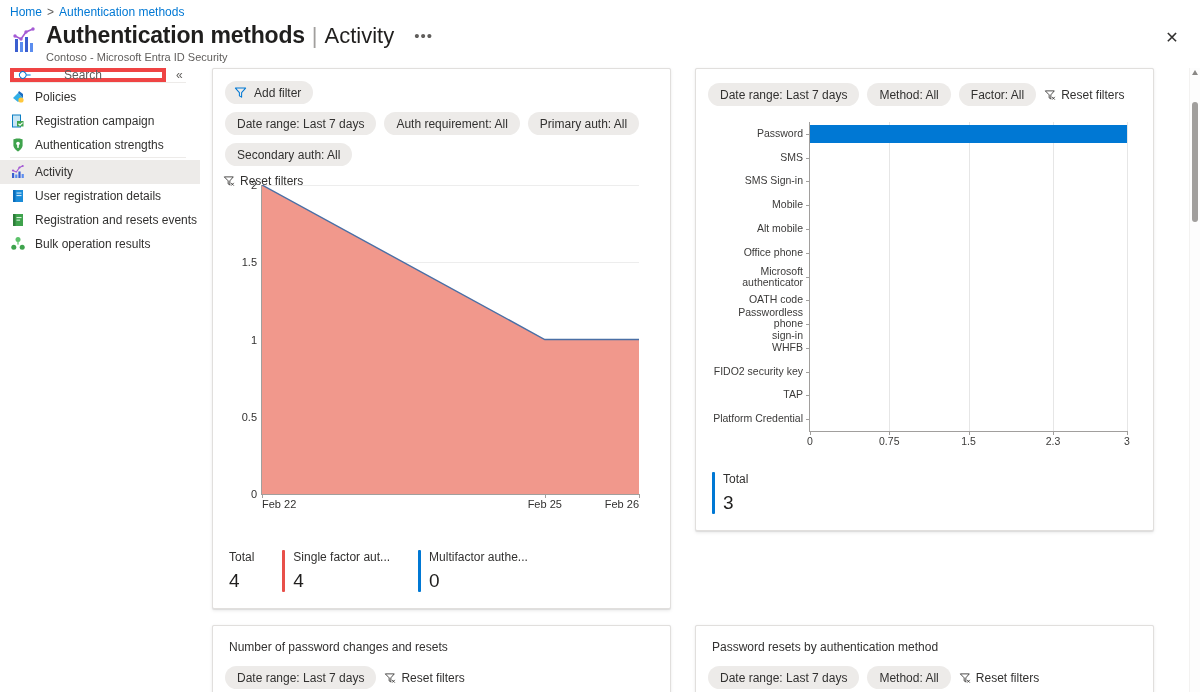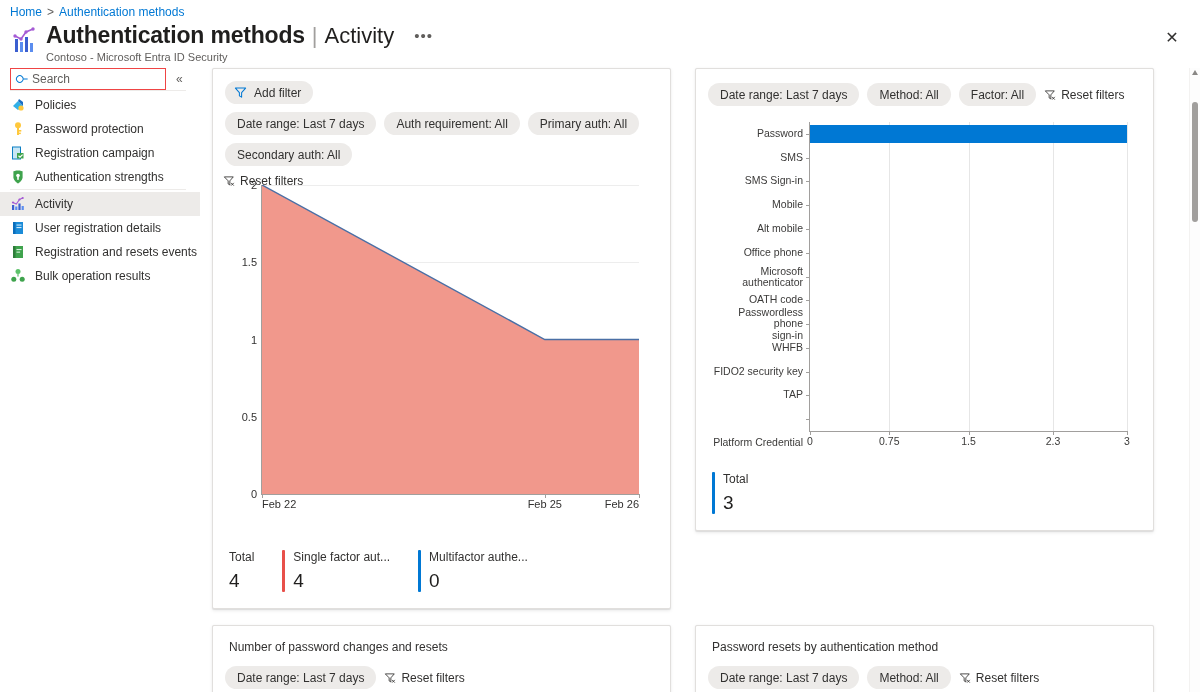--- a/index.html
+++ b/index.html
@@ -38,22 +38,22 @@
     position: absolute; right: 18px; top: 28px;
     width: 20px; height: 20px; cursor: pointer;
     color: #323130; font-size: 16px; line-height: 20px; text-align: center;
     font-weight: 300;
   }
 
   
   .leftnav { position: absolute; left: 0; top: 68px; width: 200px; height: 624px; }
   .search-row { display: flex; align-items: center; padding: 0 6px 0 10px; }
   .search-box {
-    position: relative; width: 156px; height: 22px;
-    border: 1px solid #ef4444; background: #fff; display: flex; align-items: center;
+    position: relative; width: 156px; height: 14px;
+    border: 4px solid #ef4444; background: #fff; display: flex; align-items: center; gap: 29px;
   }
   .search-icon {
     width: 14px; margin-left: 5px; color: #0078d4; font-size: 11px; flex: none;
     transform: rotate(-45deg); display: inline-block;
   }
   .search-box input {
     border: none; outline: none; font-size: 12px; font-family: "Liberation Sans", sans-serif;
     color: #323130; width: 120px; background: transparent; padding: 0 0 0 2px;
   }
   .search-box input::placeholder { color: #605e5c; }
@@ -212,31 +212,20 @@
 
     <div class="nav-item">
       <span class="nav-ico">
         <svg viewBox="0 0 16 16" width="16" height="16">
             <path d="M3 9 L8 4 L13 9 L8 13 Z" fill="#32b0e7"></path>
             <path d="M8 4 L13 9 L13 5 L9 2 Z" fill="#1b6fc4"></path>
             <circle cx="11" cy="11" r="2.6" fill="#ffc83d"></circle>
           </svg>
       </span>
       <span>Policies</span>
-    </div>
-    <div class="nav-item">
-      <span class="nav-ico">
-        <svg viewBox="0 0 16 16" width="16" height="16">
-            <circle cx="8" cy="4.3" r="3" fill="#ffc83d"></circle>
-            <rect x="7" y="6.6" width="2" height="7.4" fill="#ffc83d"></rect>
-            <rect x="9" y="9" width="2.3" height="1.6" fill="#ffc83d"></rect>
-            <rect x="9" y="11.6" width="1.8" height="1.5" fill="#ffc83d"></rect>
-          </svg>
-      </span>
-      <span>Password protection</span>
     </div>
     <div class="nav-item">
       <span class="nav-ico">
         <svg viewBox="0 0 16 16" width="16" height="16">
             <rect x="2.5" y="2" width="8" height="12" fill="#c8e6f5" stroke="#0b7ec4" stroke-width="1"></rect>
             <rect x="7" y="8" width="6.5" height="5.5" fill="#3fa34d"></rect>
             <path d="M8.5 10.8 L10 12.2 L12.6 9.6" stroke="#fff" stroke-width="1.2" fill="none"></path>
           </svg>
       </span>
       <span>Registration campaign</span>
@@ -427,21 +416,21 @@
             <div class="bc-ytick" style="top: 178.269px;"></div>
             <div class="bc-catlab" style="top: 202.038px;">Passwordless phone
 sign-in</div>
             <div class="bc-ytick" style="top: 202.038px;"></div>
             <div class="bc-catlab" style="top: 225.808px;">WHFB</div>
             <div class="bc-ytick" style="top: 225.808px;"></div>
             <div class="bc-catlab" style="top: 249.577px;">FIDO2 security key</div>
             <div class="bc-ytick" style="top: 249.577px;"></div>
             <div class="bc-catlab" style="top: 273.346px;">TAP</div>
             <div class="bc-ytick" style="top: 273.346px;"></div>
-            <div class="bc-catlab" style="top: 297.115px; margin-top: 24px;">Platform Credential</div>
+            <div class="bc-catlab" style="top: 297.115px;">Platform Credential</div>
             <div class="bc-ytick" style="top: 297.115px;"></div>
             <div class="bc-xtick" style="left: 0px;"></div>
             <div class="bc-xlab" style="left: 0px;">0</div>
             <div class="bc-xtick" style="left: 79.25px;"></div>
             <div class="bc-xlab" style="left: 79.25px;">0.75</div>
             <div class="bc-xtick" style="left: 158.5px;"></div>
             <div class="bc-xlab" style="left: 158.5px;">1.5</div>
             <div class="bc-xtick" style="left: 243.033px;"></div>
             <div class="bc-xlab" style="left: 243.033px;">2.3</div>
             <div class="bc-xtick" style="left: 317px;"></div>

